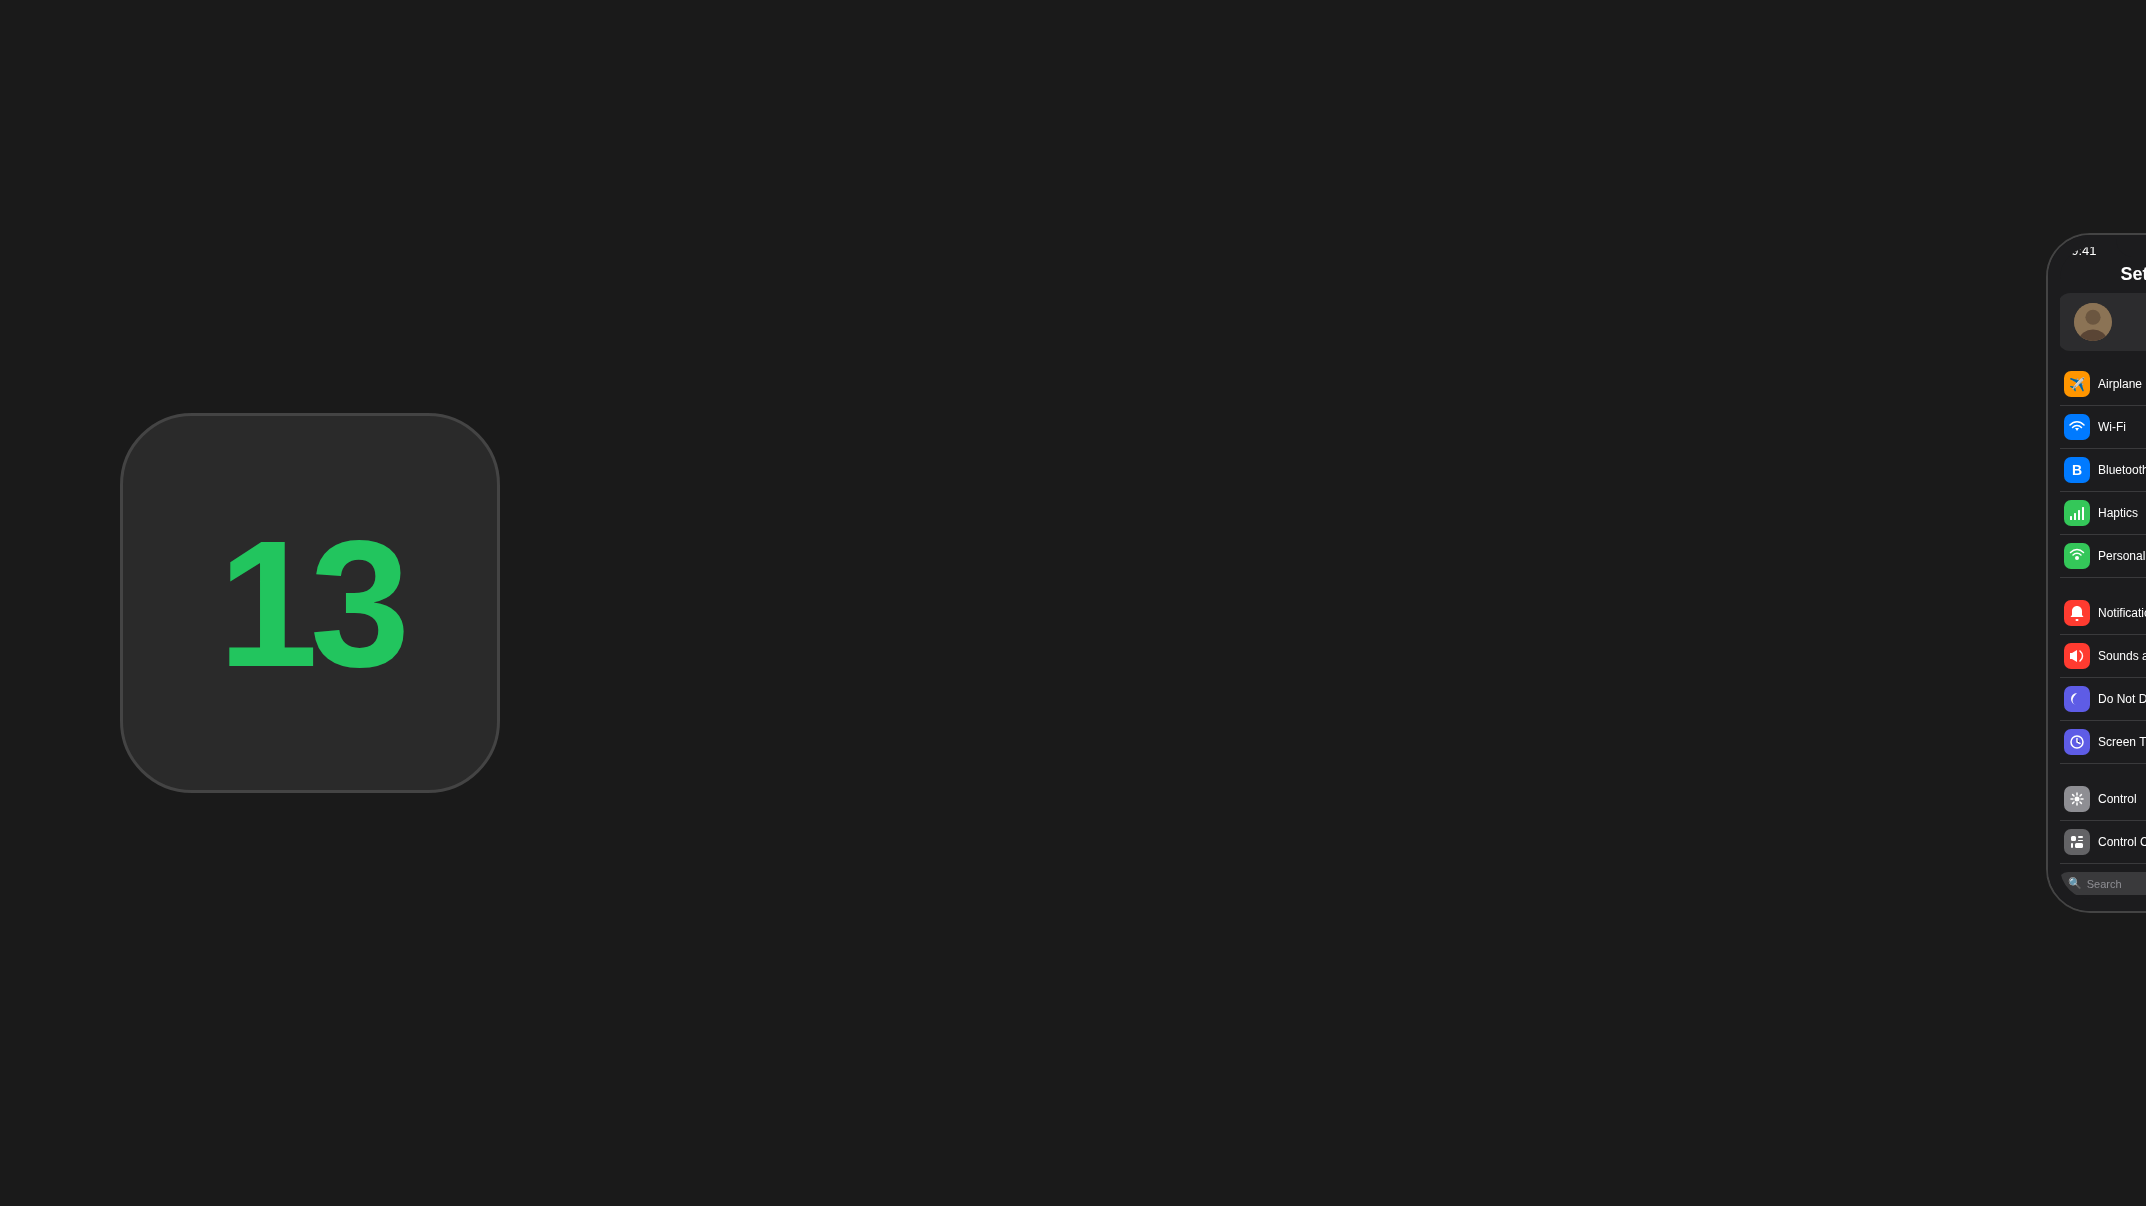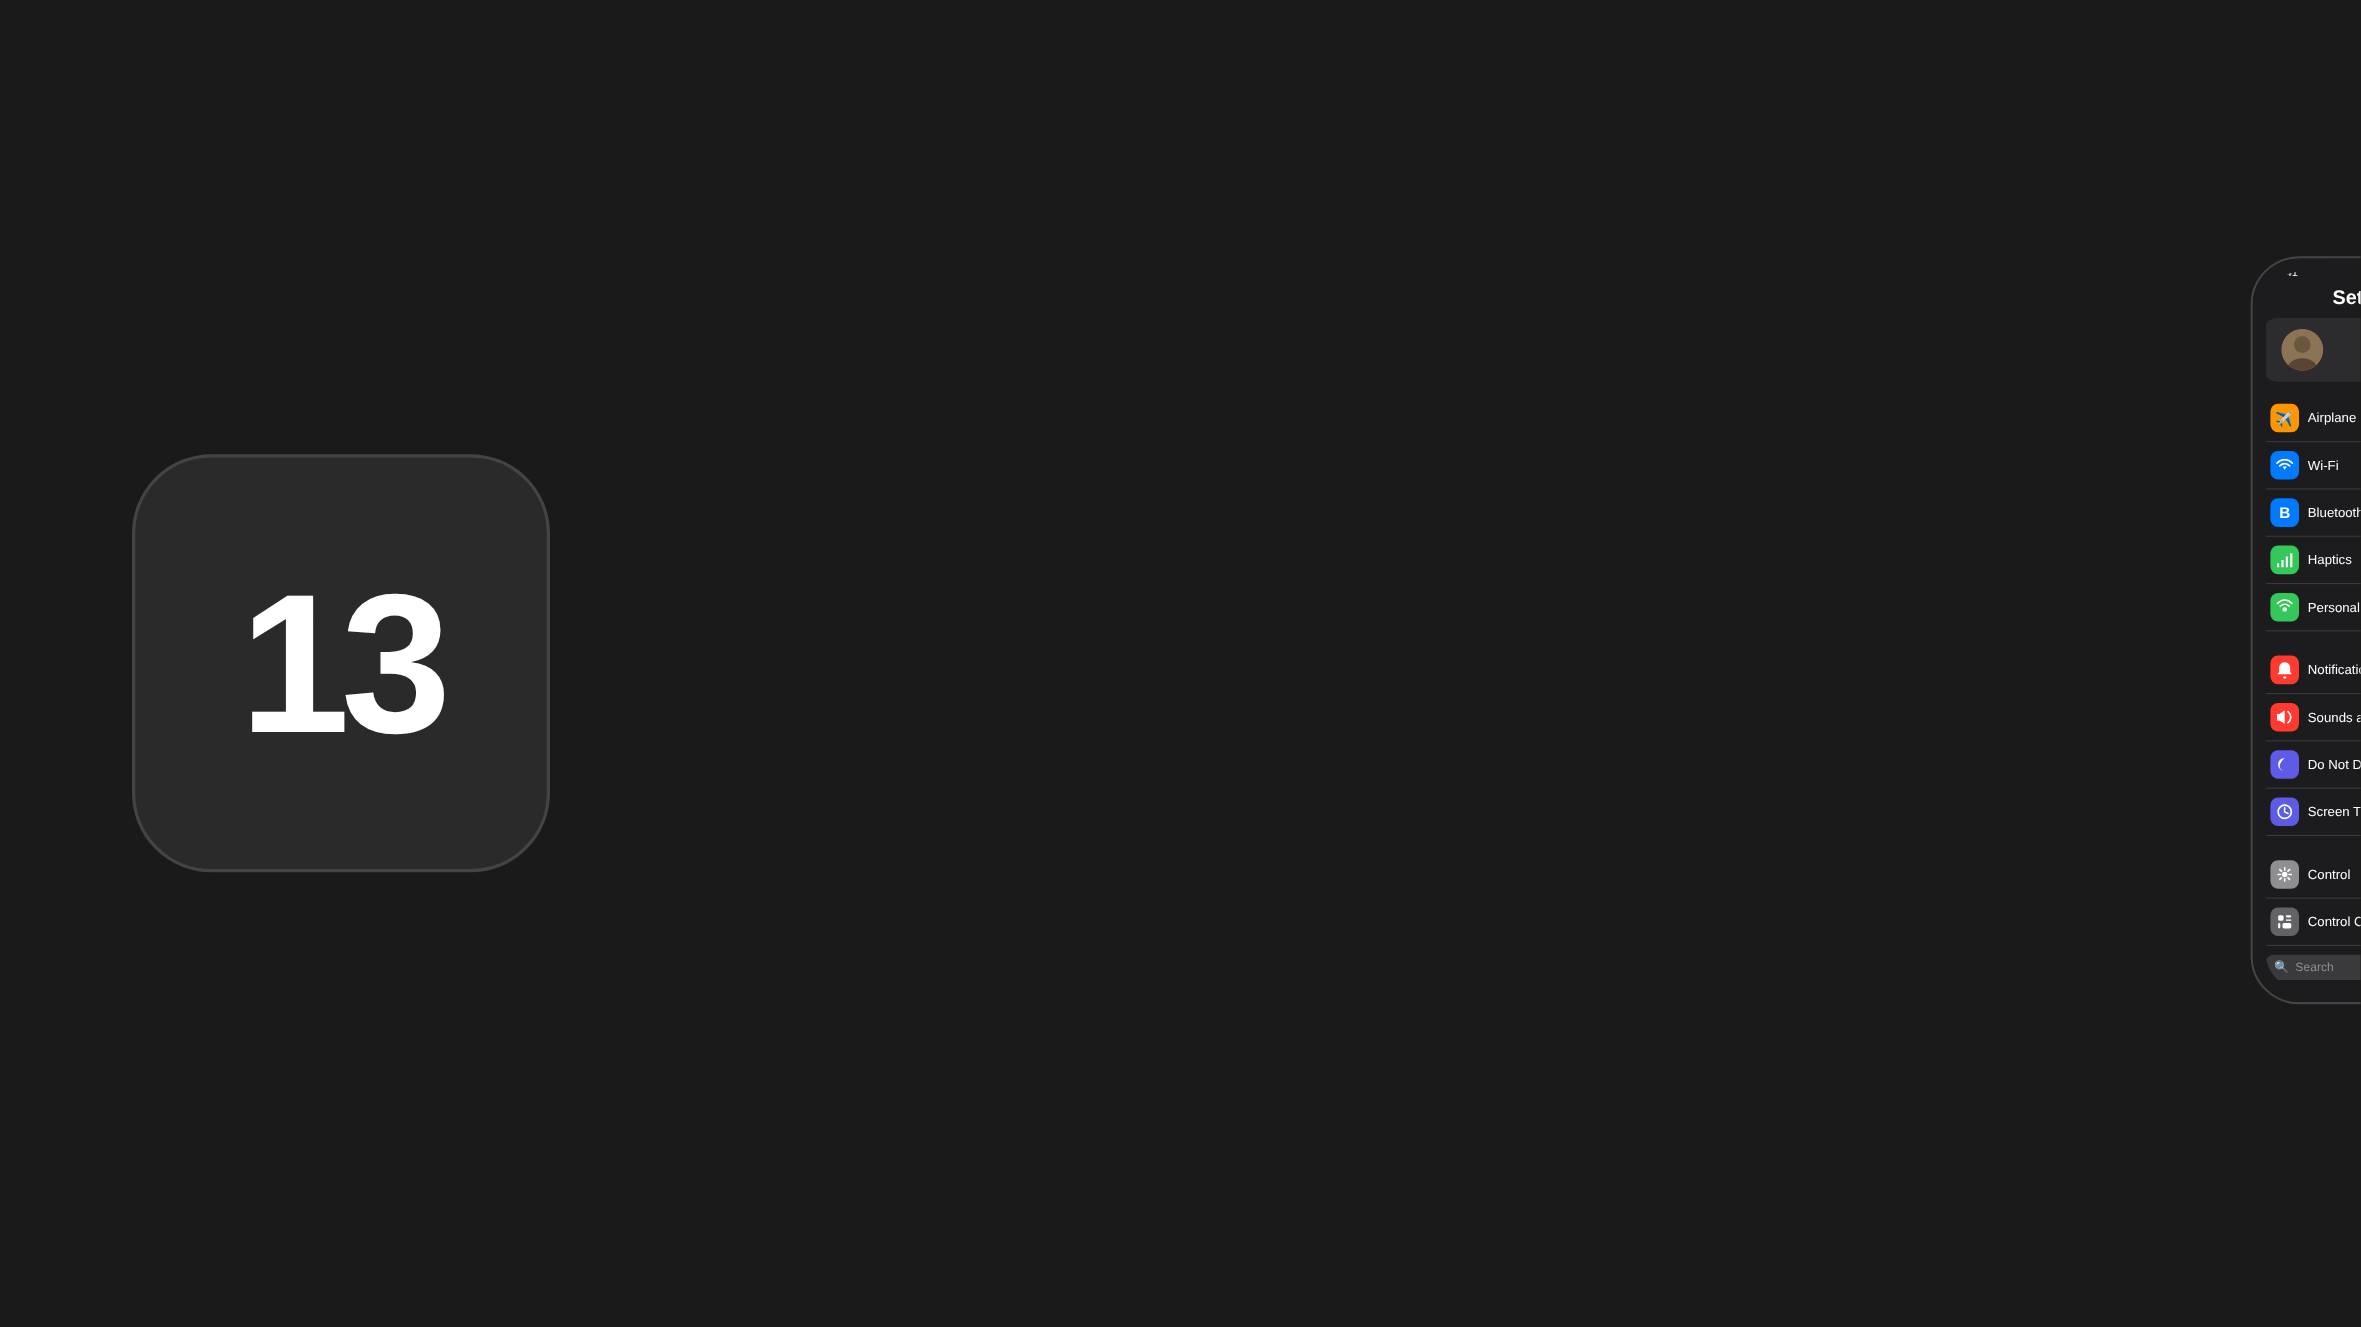--- a/index.html
+++ b/index.html
@@ -39,21 +39,21 @@
       height: 380px;
       background: #2a2a2a;
       border-radius: 72px;
       display: flex;
       align-items: center;
       justify-content: center;
       border: 3px solid #444;
     }
 
     .ios-logo-text {
-      color: #ffffff;
+      color: #22c55e;
       font-size: 180px;
       font-weight: 700;
       letter-spacing: -8px;
     }
 
     
     .phones-container {
       position: absolute;
       right: 100px;
       top: 50%;
@@ -110,21 +110,21 @@
       justify-content: space-between;
       align-items: center;
       padding: 8px 16px 2px;
       font-size: 11px;
       color: #fff;
       font-weight: 600;
       position: relative;
       z-index: 5;
     }
 
-    .status-time { font-size: 10px; font-weight: 400; }
+    .status-time { font-size: 13px; font-weight: 400; }
 
     
     .settings-screen {
       width: 100%;
       height: 100%;
       background: #1c1c1e;
       overflow: hidden;
     }
 
     .settings-title {

